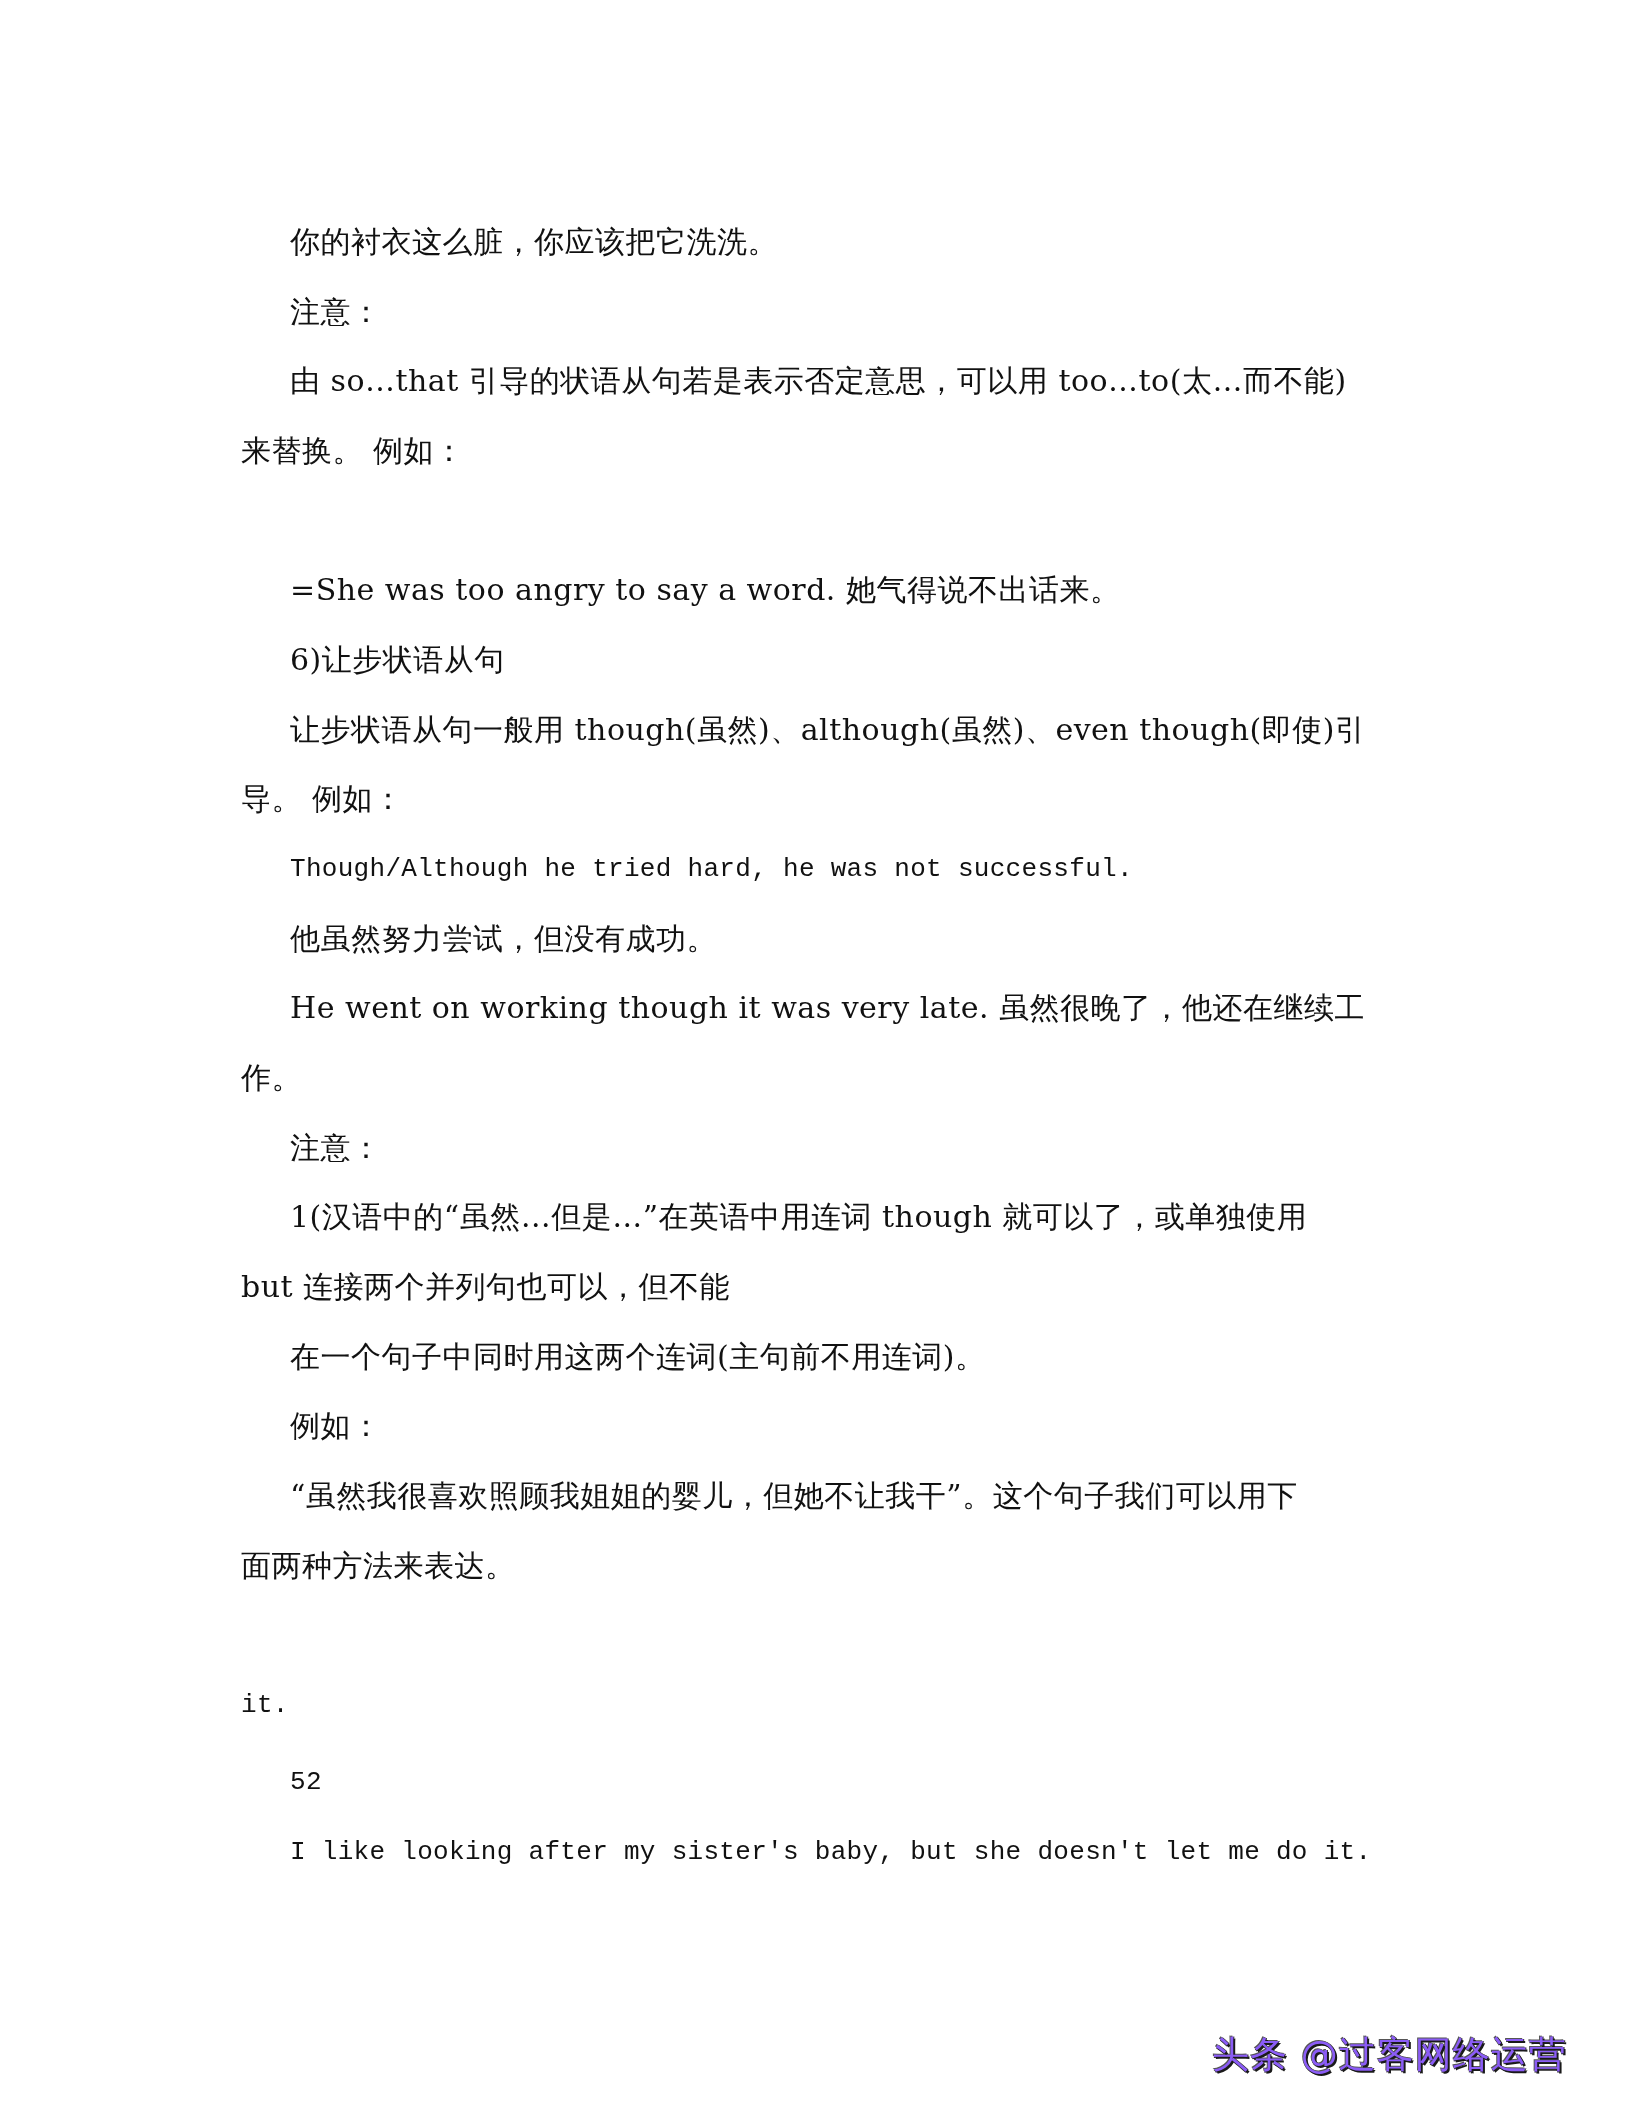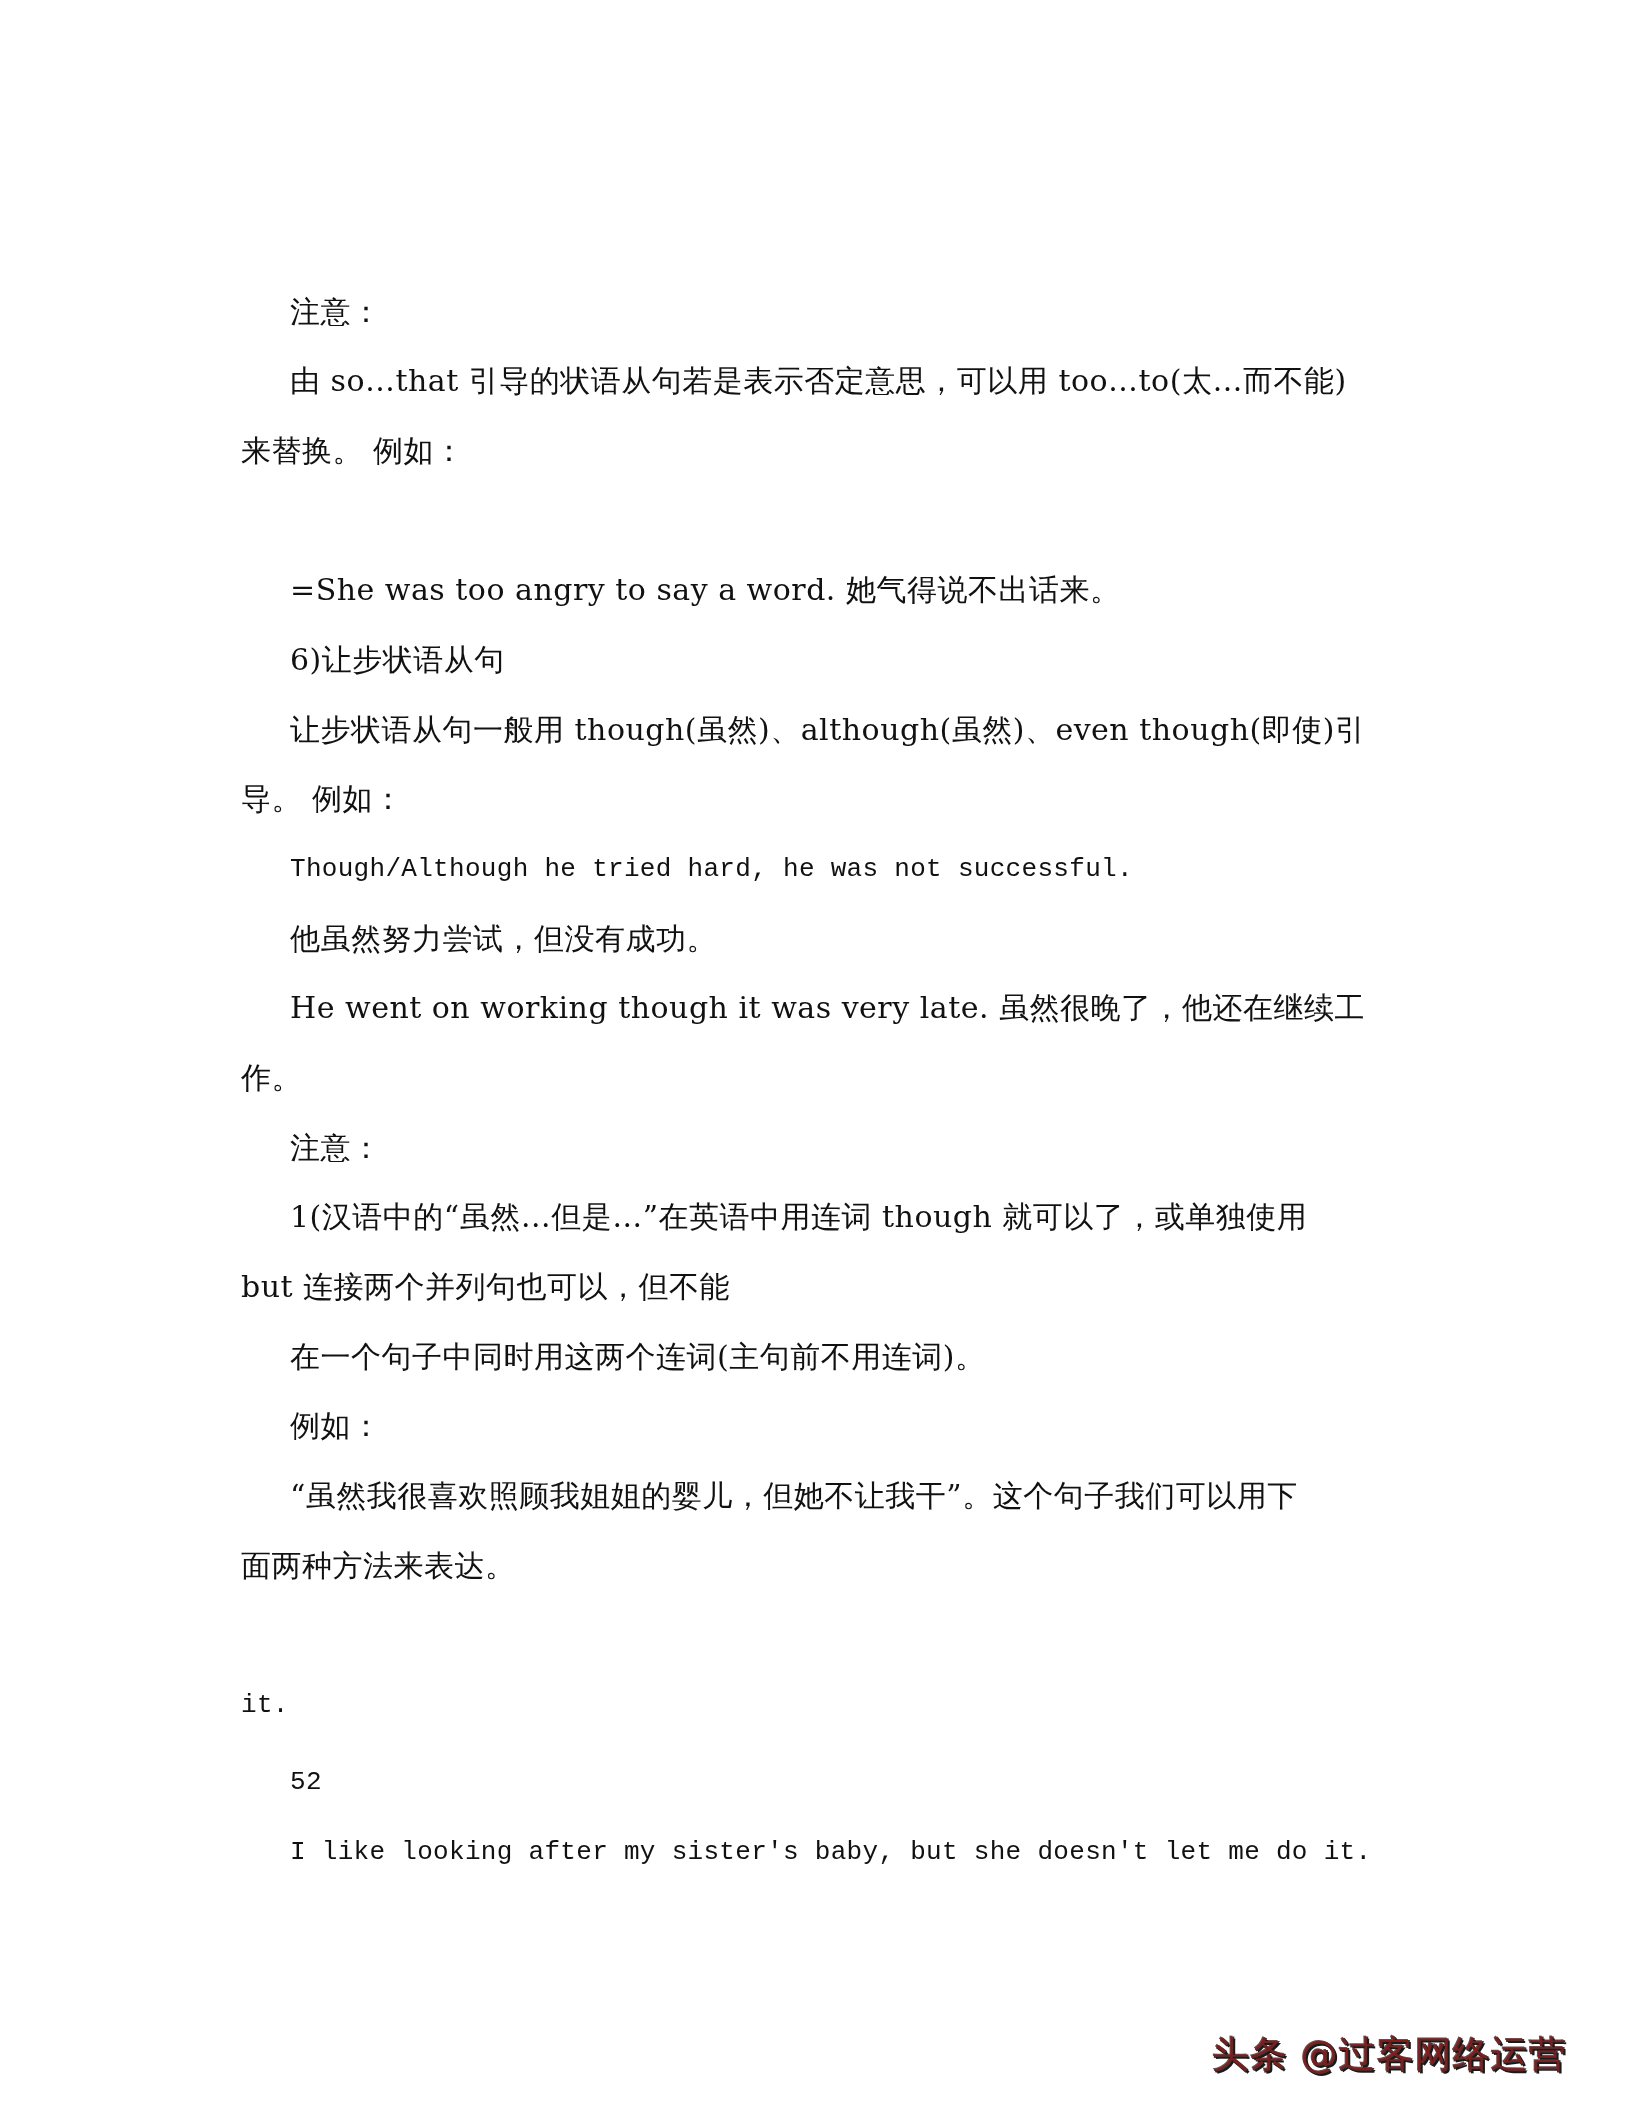--- a/index.html
+++ b/index.html
@@ -38,30 +38,31 @@
       font-size: 26px;
       letter-spacing: 0.3px;
     }
     .watermark {
       position: absolute;
       left: 1212px;
       top: 2030px;
       font-family: "DejaVu Sans", "Liberation Sans", sans-serif;
       font-size: 37px;
       line-height: 50px;
-      color: #7f1d1d;
+      color: #8b5cf6;
       white-space: pre;
       text-shadow: 2px 2px 0 #1a1a1a, -1px -1px 0 #555555, 1px 0 0 #333333, 0 1px 0 #333333;
       letter-spacing: 1px;
     }
   </style>
 </head>
 <body>
 
 <div class="page">
+  <div class="line indent" style="top:222px">你的衬衣这么脏，你应该把它洗洗。</div>
   <div class="line indent" style="top:292px">注意：</div>
   <div class="line indent" style="top:361px">由 so…that 引导的状语从句若是表示否定意思，可以用 too…to(太…而不能)</div>
   <div class="line flush" style="top:431px">来替换。 例如：</div>
   <div class="line indent" style="top:570px">=She was too angry to say a word. 她气得说不出话来。</div>
   <div class="line indent" style="top:640px">6)让步状语从句</div>
   <div class="line indent" style="top:710px">让步状语从句一般用 though(虽然)、although(虽然)、even though(即使)引</div>
   <div class="line flush" style="top:779px">导。 例如：</div>
   <div class="line indent latin" style="top:849px">Though/Although he tried hard, he was not successful.</div>
   <div class="line indent" style="top:919px">他虽然努力尝试，但没有成功。</div>
   <div class="line indent" style="top:988px">He went on working though it was very late. 虽然很晚了，他还在继续工</div>

